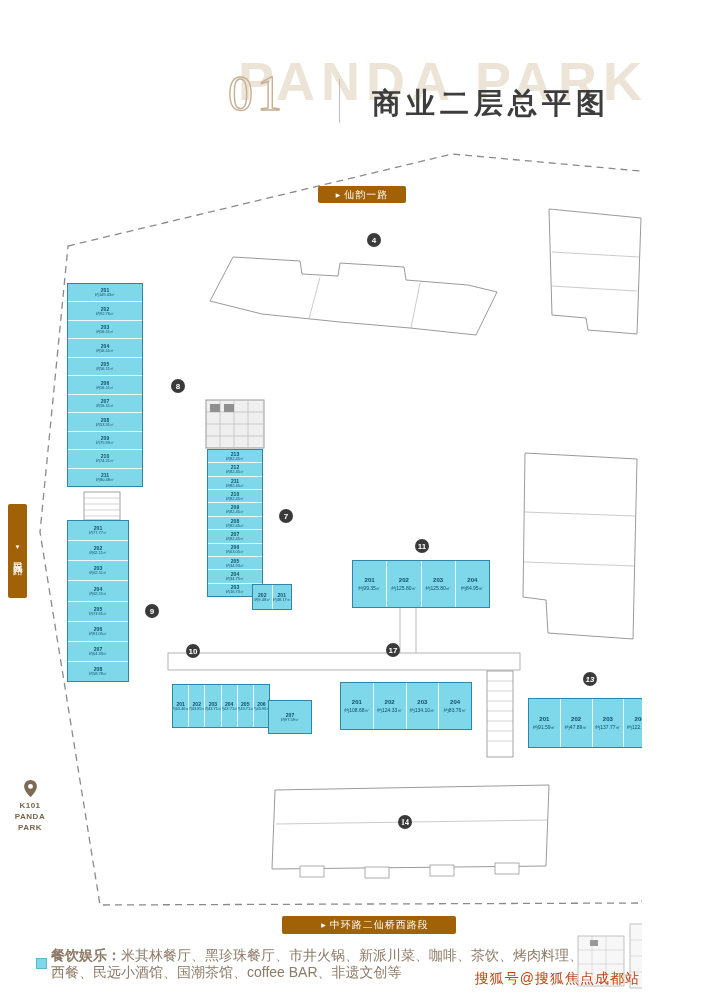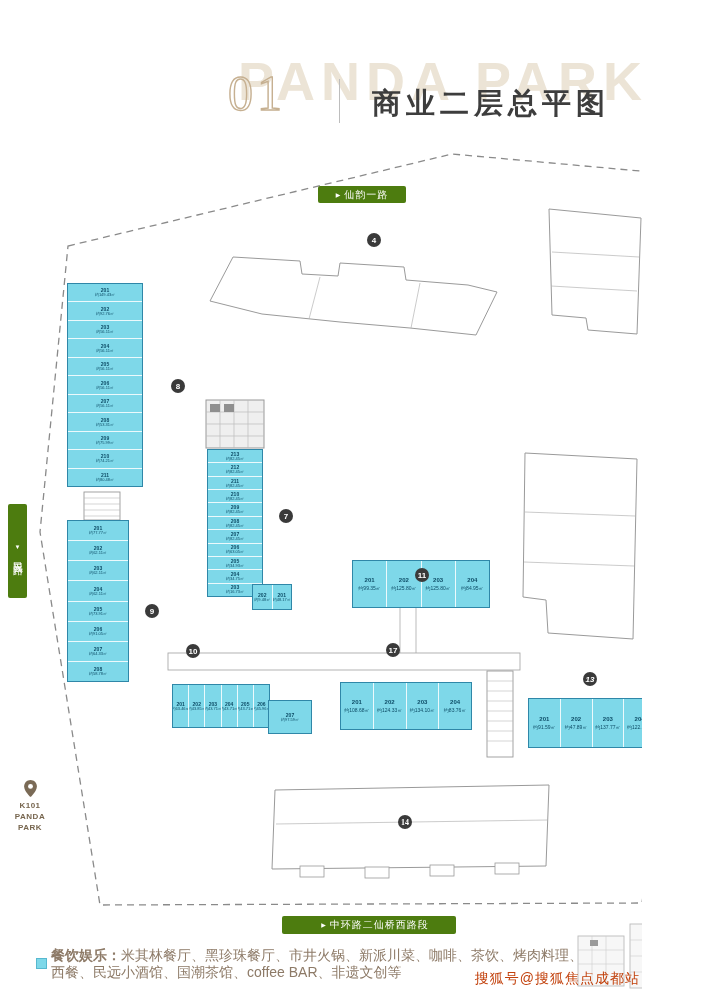--- a/index.html
+++ b/index.html
@@ -10,21 +10,21 @@
           letter-spacing:6px;color:#ece4d6;white-space:nowrap;}
   .hdr-num{position:absolute;left:228px;top:64px;font-size:50px;letter-spacing:4px;
            font-family:"Liberation Serif",serif;color:transparent;-webkit-text-stroke:1.4px #c6b091;}
   @supports not (-webkit-text-stroke:1px #000){.hdr-num{color:#c6b091;}}
   .hdr-line{position:absolute;left:339px;top:79px;width:1px;height:44px;background:#bdbdbd;}
   .hdr-title{position:absolute;left:372px;top:84px;font-size:29px;color:#3d3d3d;
              letter-spacing:5px;font-weight:600;white-space:nowrap;}
   
   .plan-svg{position:absolute;left:0;top:0;pointer-events:none;}
   
-  .road{position:absolute;background:#4d7c0f;color:#fff;font-size:10px;display:flex;
+  .road{position:absolute;background:#a16207;color:#fff;font-size:10px;display:flex;
         align-items:center;justify-content:center;gap:3px;border-radius:2px;letter-spacing:1px;}
   .road .arr{font-size:6px;line-height:1;}
   .road-top{left:318px;top:186px;width:88px;height:17px;}
   .road-bottom{left:282px;top:916px;width:162px;height:18px;padding-left:12px;}
   .road-left{left:8px;top:504px;width:19px;height:94px;writing-mode:vertical-rl;}
   .road-right{left:689px;top:512px;width:19px;height:98px;writing-mode:vertical-rl;}
   
   .mk{position:absolute;width:14px;height:14px;border-radius:50%;background:#3a3a3a;color:#fff;
       font-size:8px;font-weight:bold;display:flex;align-items:center;justify-content:center;z-index:6;}
   
@@ -393,21 +393,21 @@
     </div>
     </div>
 
   <div class="mk" style="left:367px;top:233px;">4</div>
   <div class="mk" style="left:652px;top:305px;">5</div>
   <div class="mk" style="left:652px;top:534px;">6</div>
   <div class="mk" style="left:279px;top:509px;">7</div>
   <div class="mk" style="left:171px;top:379px;">8</div>
   <div class="mk" style="left:145px;top:604px;">9</div>
   <div class="mk" style="left:186px;top:644px;">10</div>
-  <div class="mk" style="left:415px;top:539px;margin-top:29px;">11</div>
+  <div class="mk" style="left:415px;top:539px;">11</div>
   <div class="mk" style="left:386px;top:643px;">17</div>
   <div class="mk" style="left:583px;top:672px;font-style:italic;">13</div>
   <div class="mk" style="left:398px;top:815px;font-family:Liberation Serif, serif;">14</div>
 
   <div class="landmark">
     <svg width="13" height="17" viewBox="0 0 12 16">
       <path d="M6,0 C2.7,0 0,2.7 0,6 C0,10.5 6,16 6,16 C6,16 12,10.5 12,6 C12,2.7 9.3,0 6,0 Z" fill="#7a6a56"></path>
       <circle cx="6" cy="6" r="2.3" fill="#ffffff"></circle>
     </svg>
     <div class="ln">K101</div>

